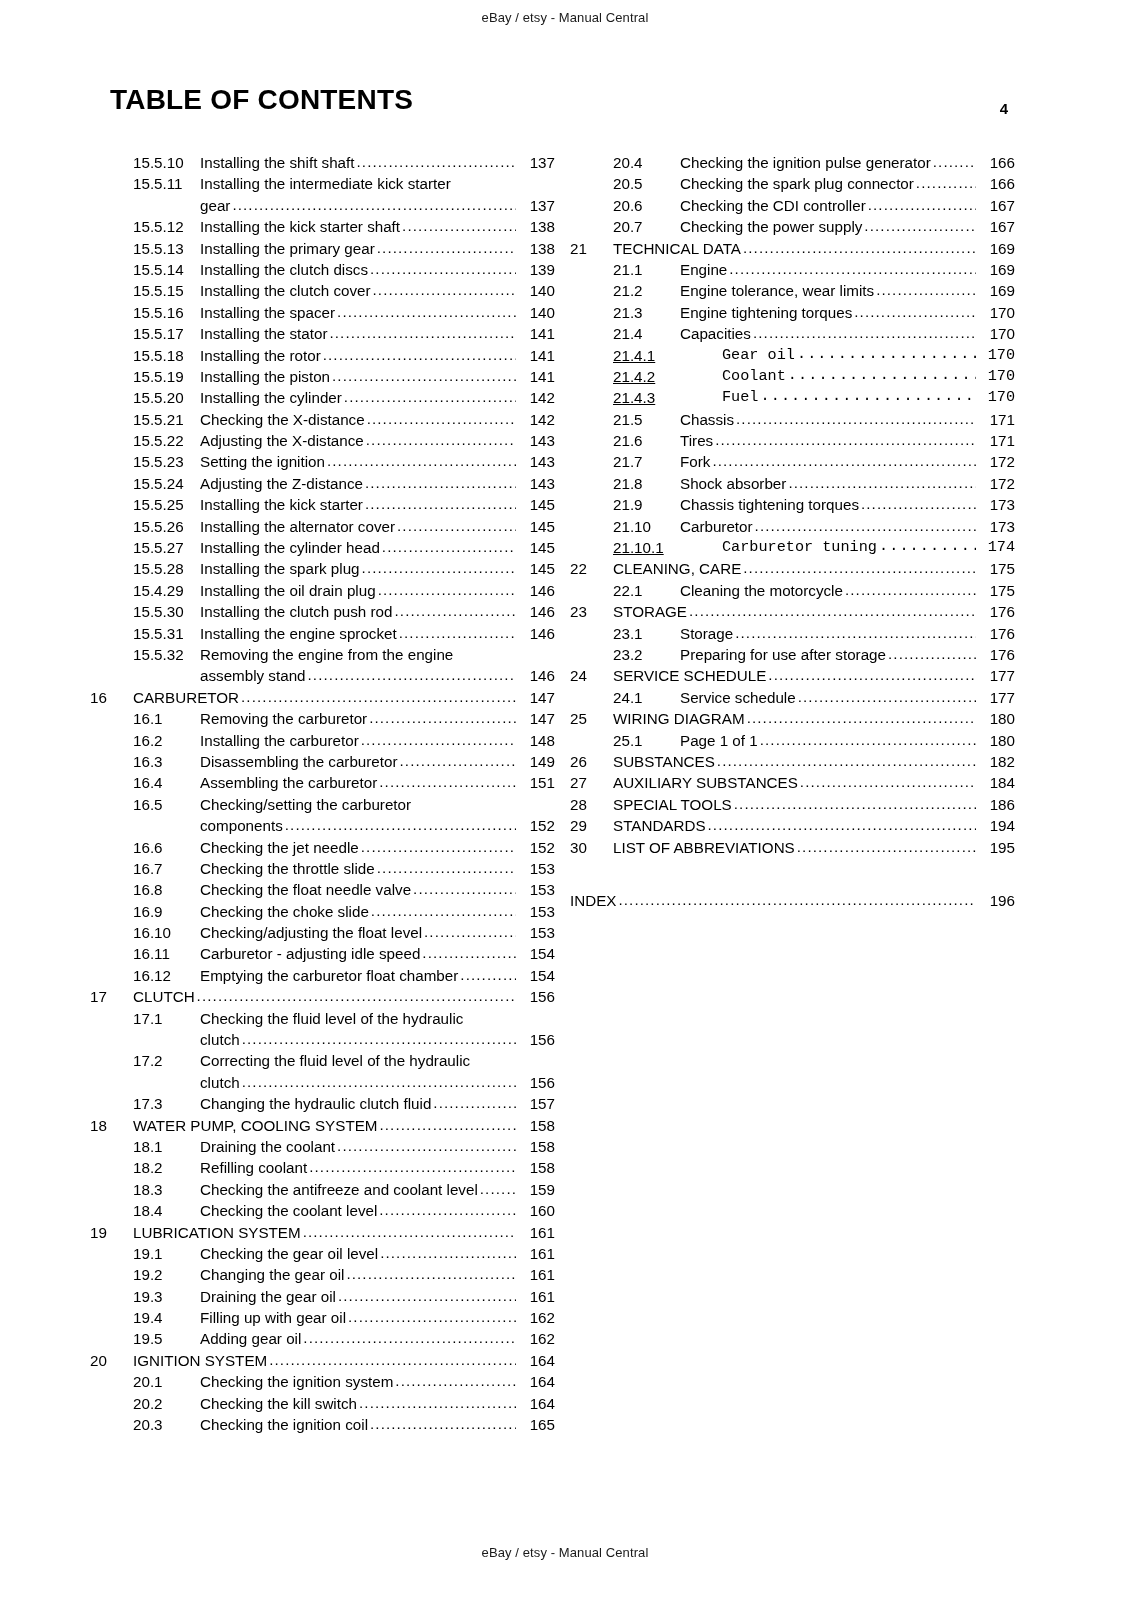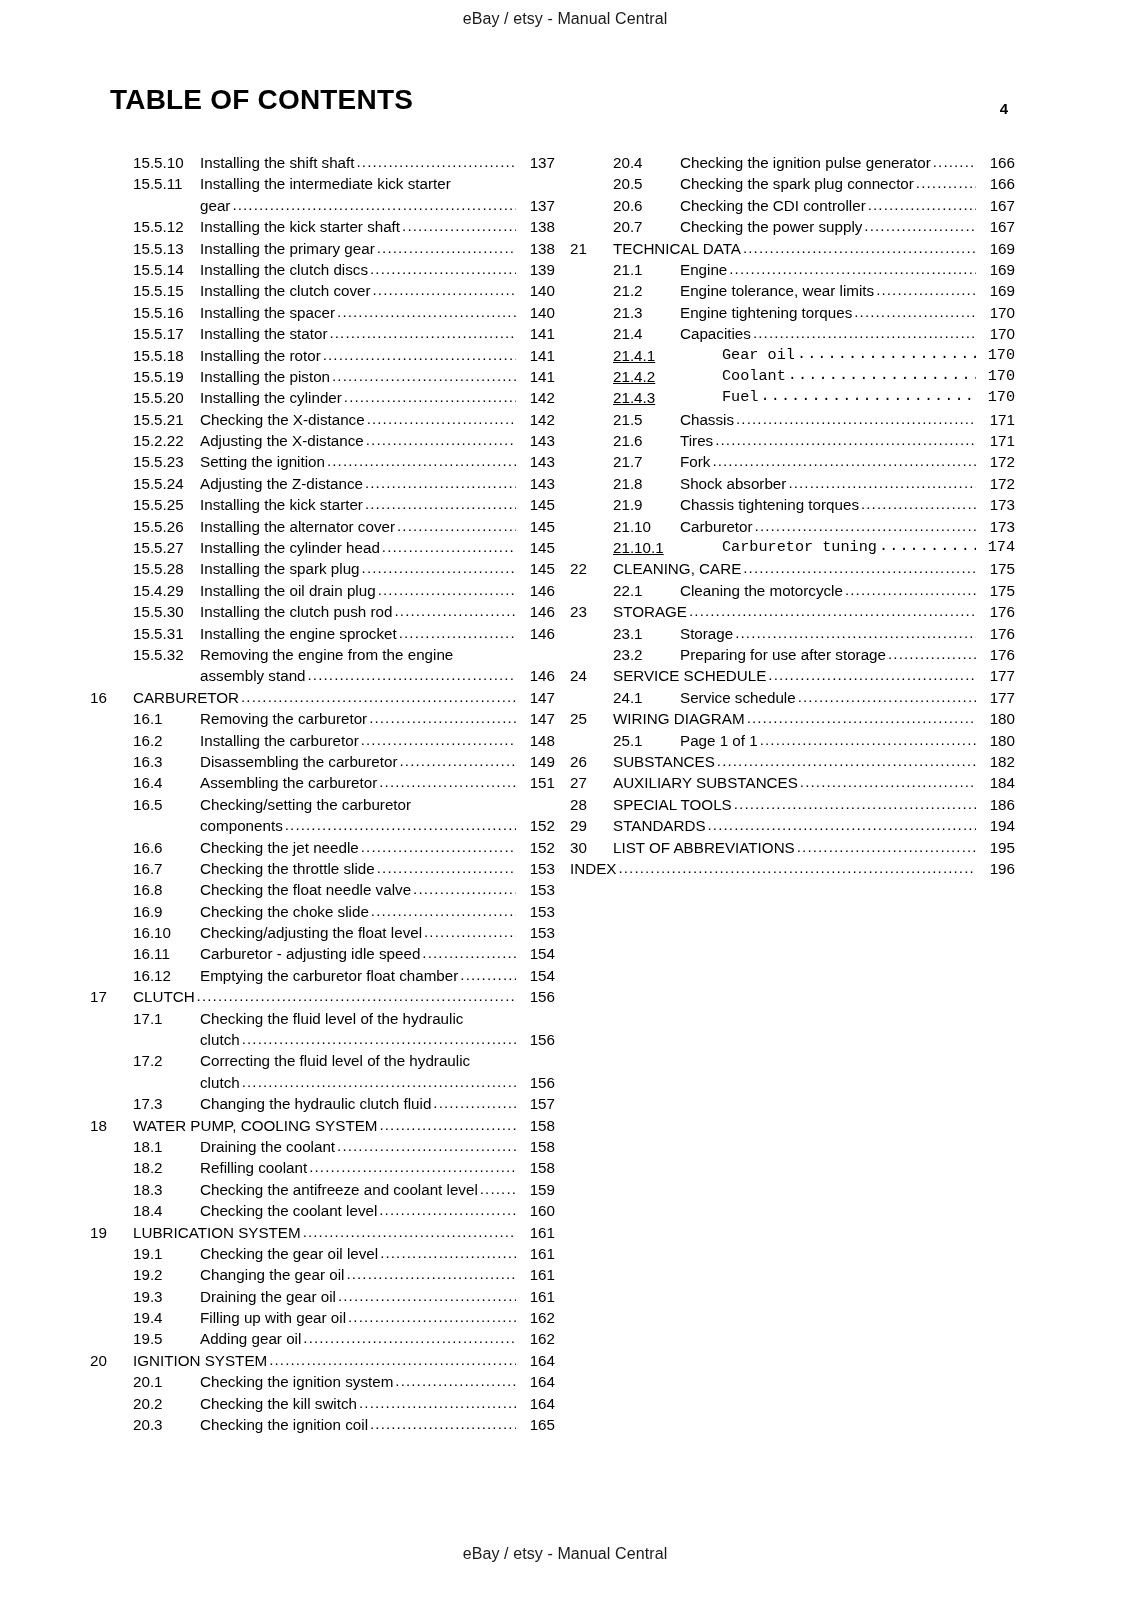--- a/index.html
+++ b/index.html
@@ -15,21 +15,21 @@
     position: relative;
     overflow: hidden;
   }
 
   
   .watermark {
     position: absolute;
     left: 0;
     width: 1130px;
     text-align: center;
-    font-size: 16px;
+    font-size: 13px;
     color: #1a1a1a;
     letter-spacing: 0.1px;
   }
   .watermark-top { top: 10px; }
   .watermark-bottom { top: 1545px; }
 
   
   .page-title {
     position: absolute;
     left: 110px;
@@ -87,21 +87,21 @@
   .entry .body {
     position: absolute;
     top: 0;
     right: 0;
     display: flex;
     align-items: baseline;
   }
   .lvl1 > .body { left: 43px; }
   .lvl2 > .body { left: 110px; }
   .lvl3 > .body { left: 152px; font-family: Liberation Mono, monospace; }
-  .lvl0 > .body { left: 0px; }
+  .lvl0 > .body { left: 0px; margin-top: 32px; }
 
   .title {
     flex: 0 0 auto;
     padding-right: 2px;
   }
   .leader {
     flex: 1 1 auto;
     overflow: hidden;
     white-space: nowrap;
     font-size: 15.2px;
@@ -226,21 +226,21 @@
       </div>
       <div class="entry lvl2">
         <span class="num">15.5.21</span>
         <span class="body">
           <span class="title">Checking the X-distance</span>
           <span class="leader"></span>
           <span class="pageno">142</span>
         </span>
       </div>
       <div class="entry lvl2">
-        <span class="num">15.2.22</span>
+        <span class="num">15.5.22</span>
         <span class="body">
           <span class="title">Adjusting the X-distance</span>
           <span class="leader"></span>
           <span class="pageno">143</span>
         </span>
       </div>
       <div class="entry lvl2">
         <span class="num">15.5.23</span>
         <span class="body">
           <span class="title">Setting the ignition</span>

